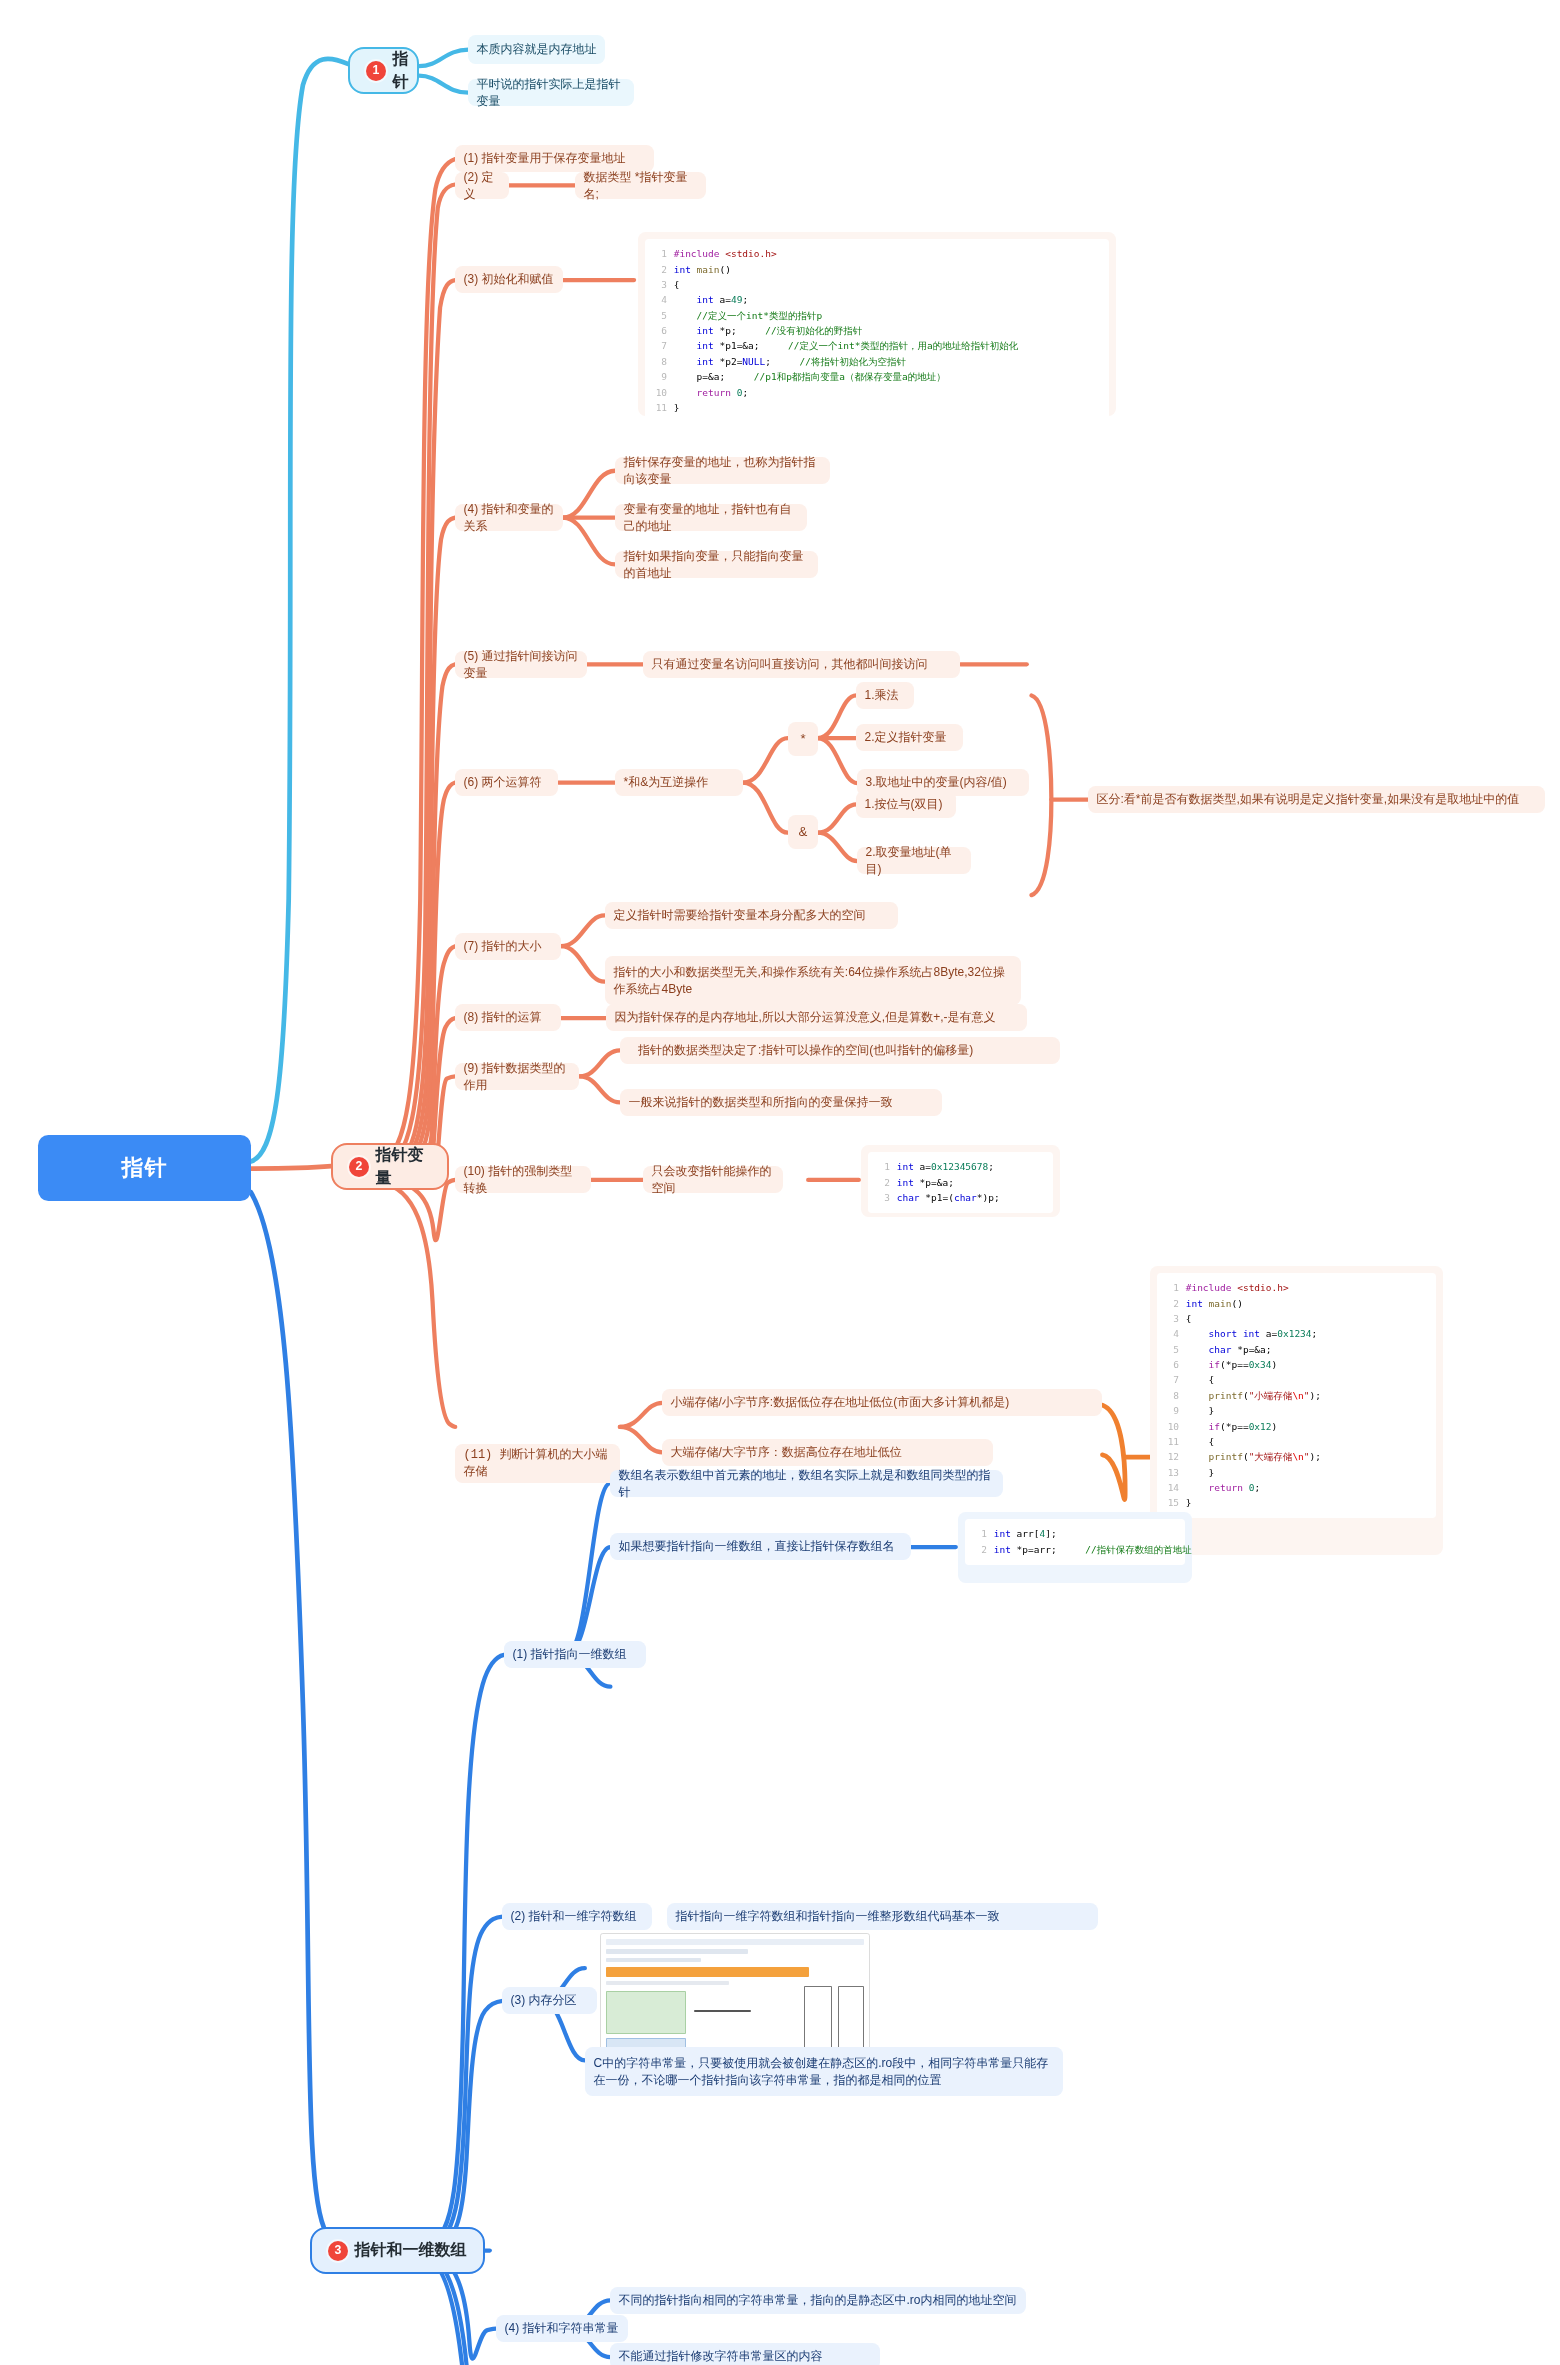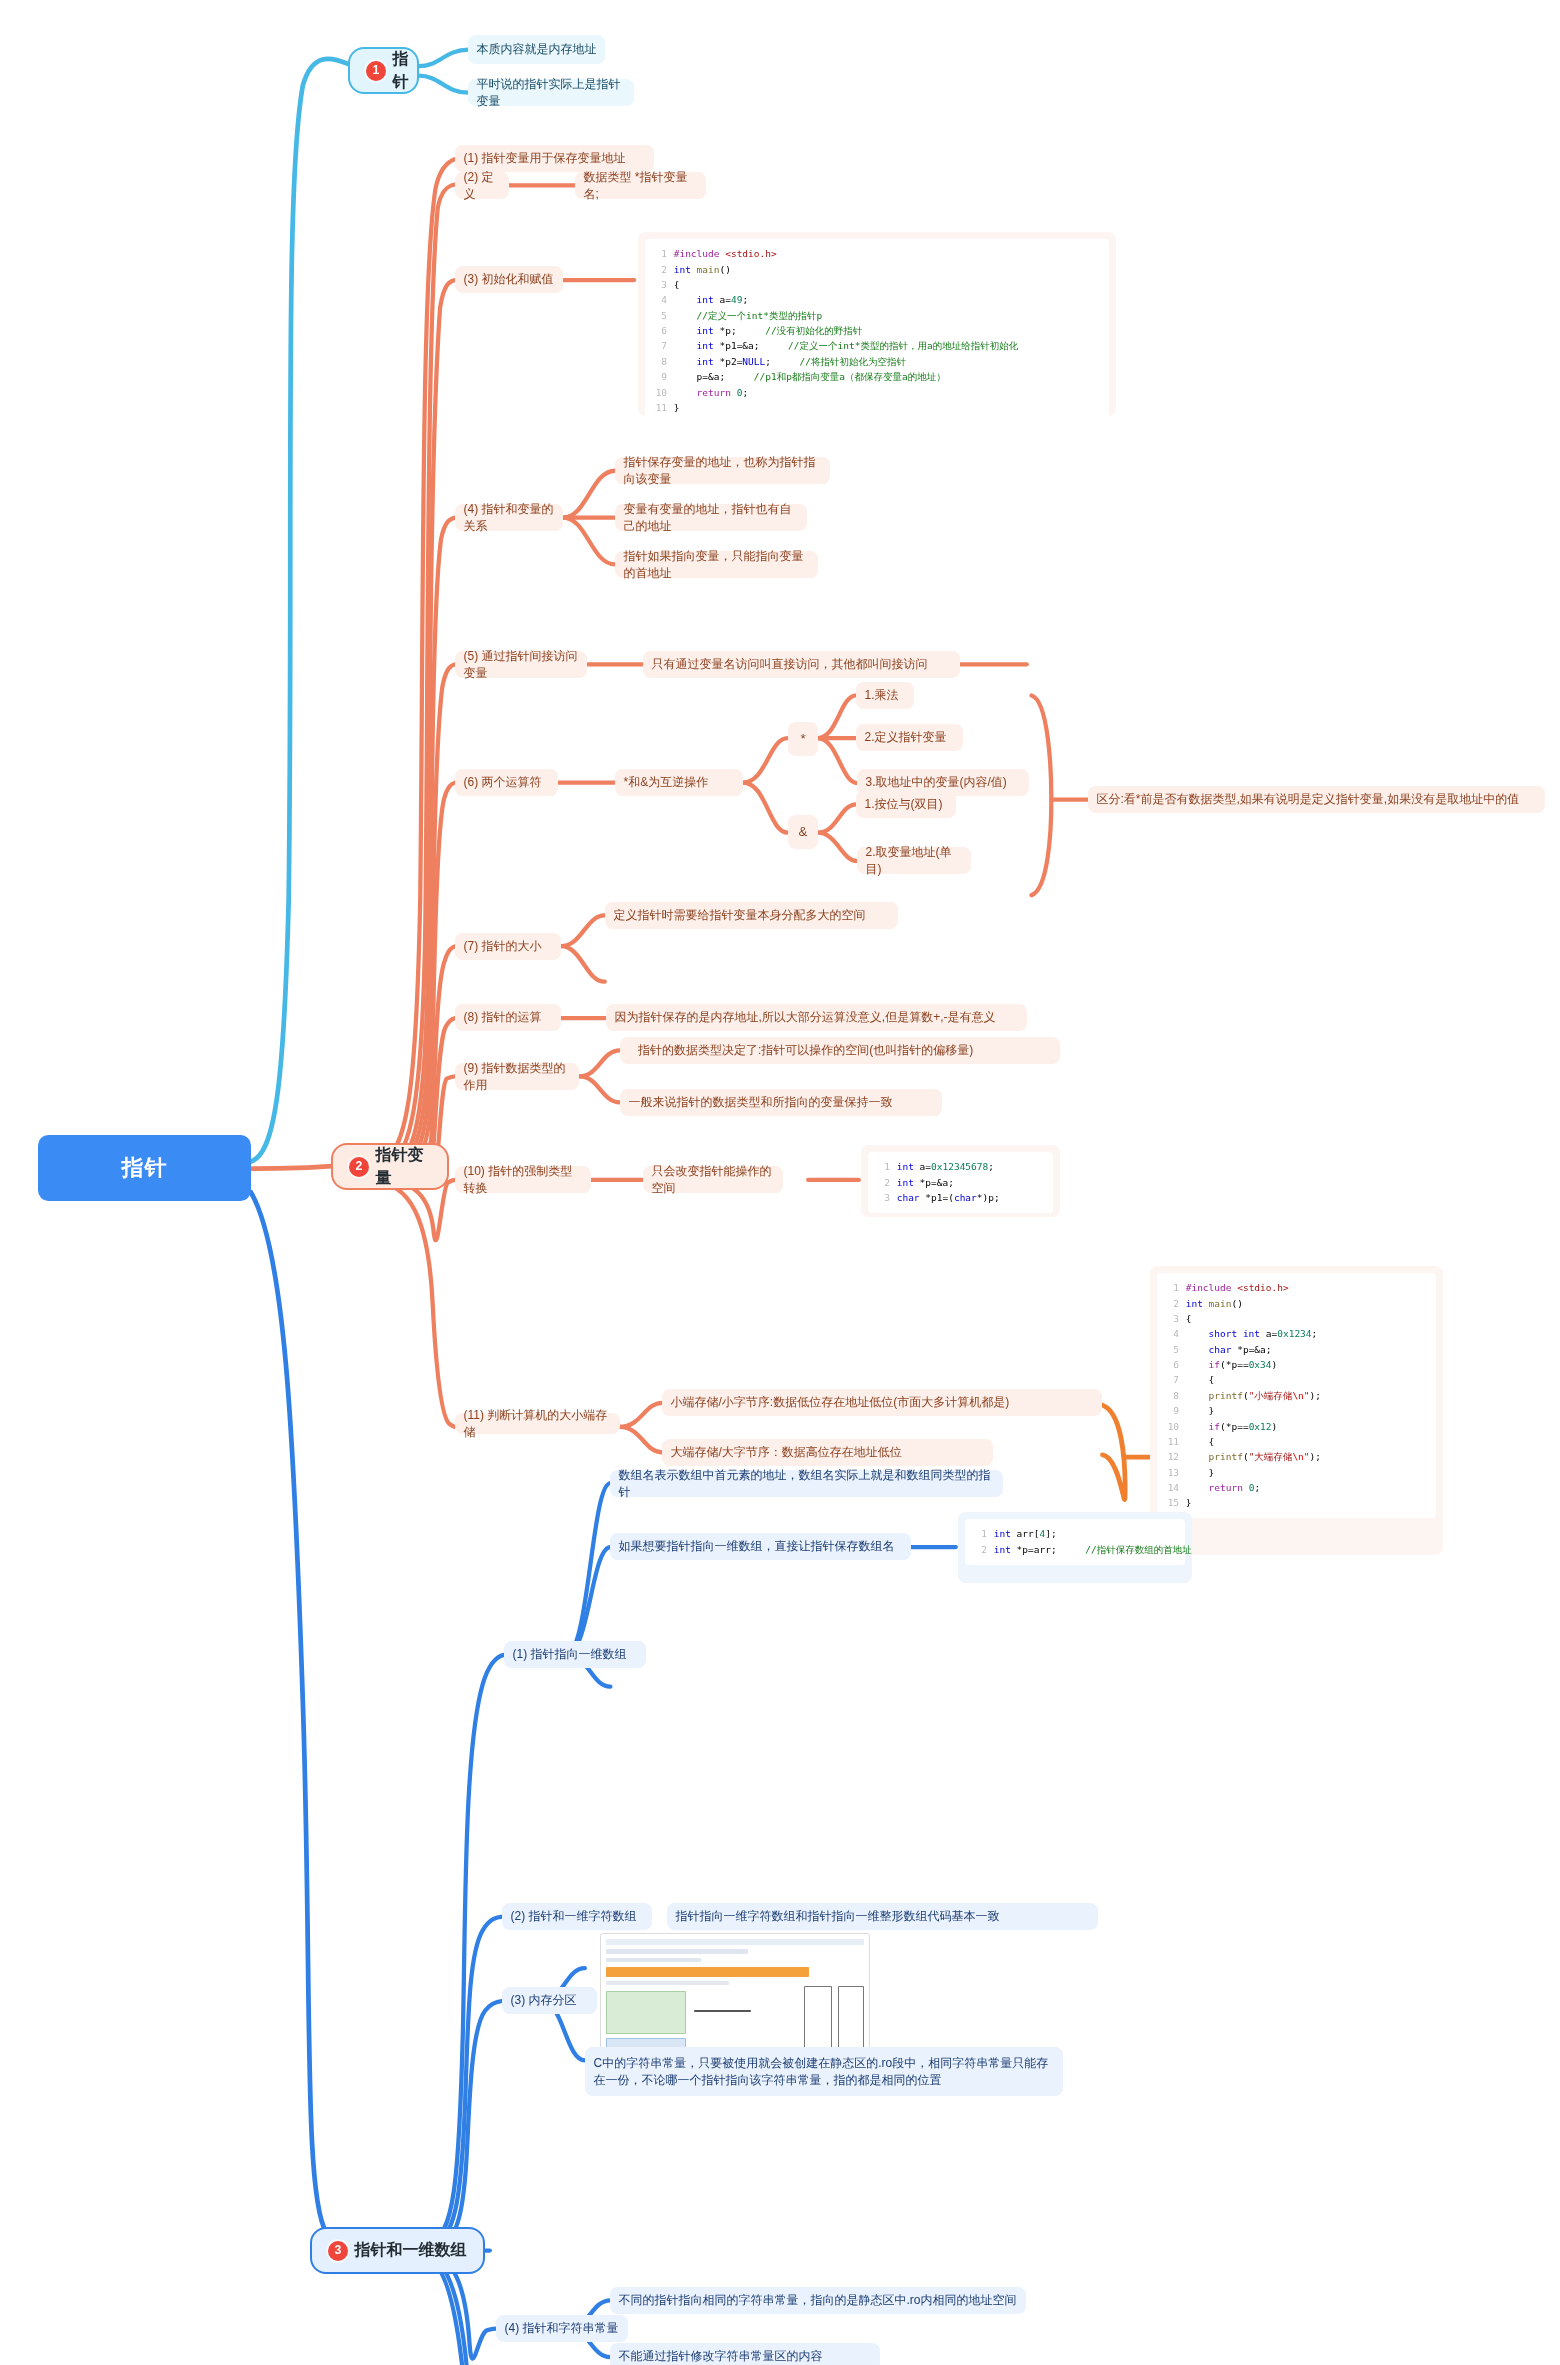--- a/index.html
+++ b/index.html
@@ -269,20 +269,23 @@
   <div class="node bub or" style="left:1088px; top:786px; width:457px; height:27.4px; font-size:12px;">
     <span>区分:看*前是否有数据类型,如果有说明是定义指针变量,如果没有是取地址中的值</span>
   </div>
 
   <div class="node bub or" style="left:455px; top:933px; width:106px; height:27.4px; font-size:12px;">
     <span>(7) 指针的大小</span>
   </div>
   <div class="node bub or" style="left:605px; top:902px; width:293px; height:27.4px; font-size:12px;">
     <span>定义指针时需要给指针变量本身分配多大的空间</span>
   </div>
+  <div class="node bub or" style="left:605px; top:956px; width:416px; height:49px; font-size:12px;">
+    <span>指针的大小和数据类型无关,和操作系统有关:64位操作系统占8Byte,32位操作系统占4Byte</span>
+  </div>
 
   <div class="node bub or" style="left:455px; top:1004px; width:106px; height:27.4px; font-size:12px;">
     <span>(8) 指针的运算</span>
   </div>
   <div class="node bub or" style="left:606px; top:1004px; width:421px; height:27.4px; font-size:12px;">
     <span>因为指针保存的是内存地址,所以大部分运算没意义,但是算数+,-是有意义</span>
   </div>
 
   <div class="node bub or" style="left:455px; top:1063px; width:124px; height:27.4px; font-size:12px;">
     <span>(9) 指针数据类型的作用</span>
@@ -301,21 +304,21 @@
     <span>只会改变指针能操作的空间</span>
   </div>
   <div class="code" style="left:861px; top:1145px; width:199px; height:72px;">
     <div class="inner">
       <pre><span class="ln">1</span><span class="kw">int</span> a=<span class="num">0x12345678</span>;
 <span class="ln">2</span><span class="kw">int</span> *p=&amp;a;
 <span class="ln">3</span><span class="kw">char</span> *p1=(<span class="kw">char</span>*)p;</pre>
     </div>
   </div>
 
-  <div class="node bub or" style="left:455px; top:1413px; width:165px; height:21px; font-size:12px;">
+  <div class="node bub or" style="left:455px; top:1444px; width:165px; height:39px; font-size:12px;font-family:Liberation Mono, monospace;">
     <span>(11) 判断计算机的大小端存储</span>
   </div>
   <div class="node bub or" style="left:662px; top:1389px; width:440px; height:27.4px; font-size:12px;">
     <span>小端存储/小字节序:数据低位存在地址低位(市面大多计算机都是)</span>
   </div>
   <div class="node bub or" style="left:662px; top:1439px; width:331px; height:27.4px; font-size:12px;">
     <span>大端存储/大字节序：数据高位存在地址低位</span>
   </div>
   <div class="code" style="left:1150px; top:1266px; width:293px; height:289px;">
     <div class="inner">

